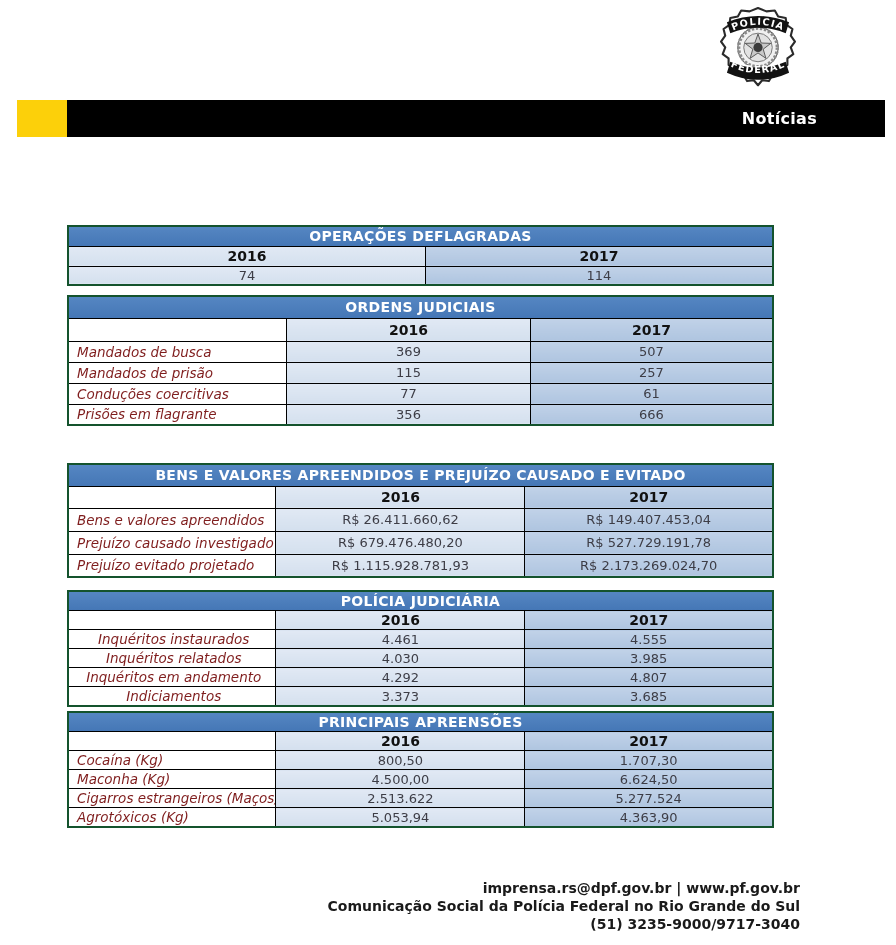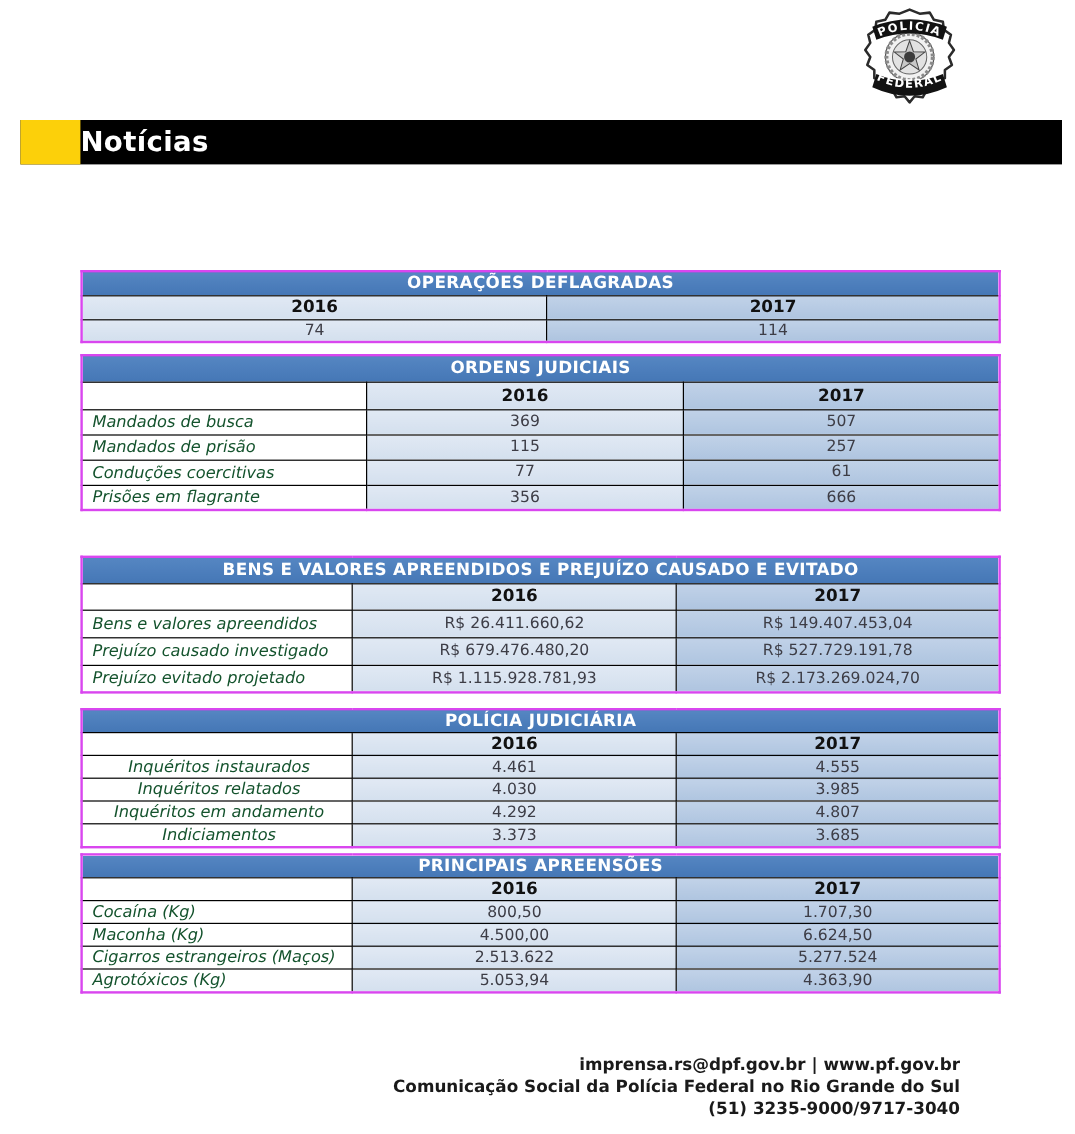--- a/index.html
+++ b/index.html
@@ -13,44 +13,44 @@
   
   .logo { position:absolute; left:716px; top:6px; width:84px; height:88px; }
 
   
   .navbar {
     position:absolute; left:17px; top:100px; width:868px; height:37px;
     background:#000; display:flex; align-items:center;
   }
   .nav-accent { width:50px; height:37px; background:#fcd00a; flex:0 0 auto; }
   .nav-title {
-    flex:1; text-align:left; padding-right:37px;
-    color:#fff; font-size:23px; font-weight:bold; letter-spacing:.3px;
+    flex:1; text-align:right; padding-right:68px;
+    color:#fff; font-size:16px; font-weight:bold; letter-spacing:.3px;
   }
 
   
   table.stats {
-    position:absolute; left:67px; width:767px;
+    position:absolute; left:67px; width:707px;
     border-collapse:collapse; table-layout:fixed;
-    border:2px solid #d946ef;
+    border:2px solid #14532d;
   }
   .stats th, .stats td {
     border:1px solid #000; text-align:center; vertical-align:middle;
     font-size:13px; padding:1px 5px; overflow:hidden; white-space:nowrap;
   }
   .stats .title {
     background:linear-gradient(#5586c2,#4577b6);
     color:#fff; font-weight:bold; font-size:14px; letter-spacing:.3px;
   }
   .stats .yh  { font-weight:bold; color:#111; font-size:14px; }
   .stats .c16 { background:linear-gradient(#e1e9f4,#d4e0ee); }
   .stats .c17 { background:linear-gradient(#c1d2e8,#afc5e0); }
   .stats .lbl {
     background:#fff; font-style:italic; text-align:left;
-    color:#14532d; font-size:13.5px; padding-left:8px;
+    color:#7f1d1d; font-size:13.5px; padding-left:8px;
   }
   .stats .val { color:#3d3d46; }
 
   #t1 { top:225px; } #t1 th { height:20px; } #t1 td { height:19px; }
   #t2 { top:295px; } #t2 .title { height:22px;margin-left:44px; } #t2 .hrow th { height:23px; } #t2 td { height:21px; }
   #t3 { top:463px; } #t3 .title { height:22px;margin-top:18px; } #t3 .hrow th { height:22px; } #t3 td { height:23px; }
   #t4 { top:590px; } #t4 .title { height:16px; } #t4 .hrow th { height:17px; } #t4 td { height:19px;text-align:center; }
   #t5 { top:711px; } #t5 .title { height:19px;margin-top:28px; } #t5 .hrow th { height:18px; } #t5 td { height:19px; }
 
   

